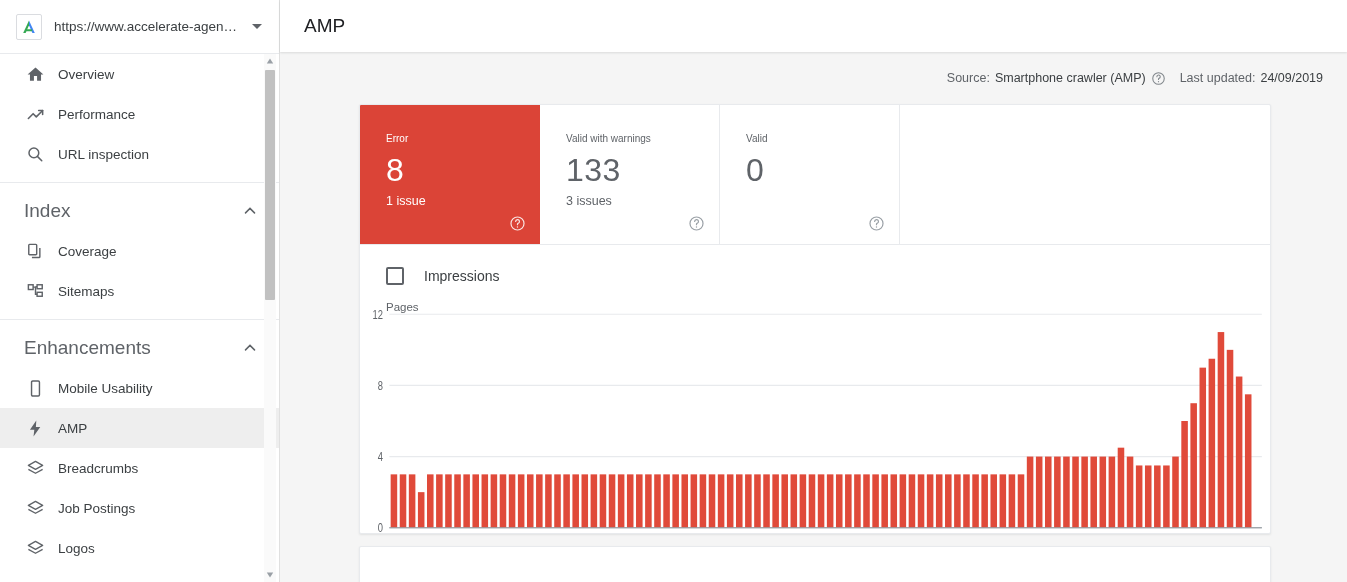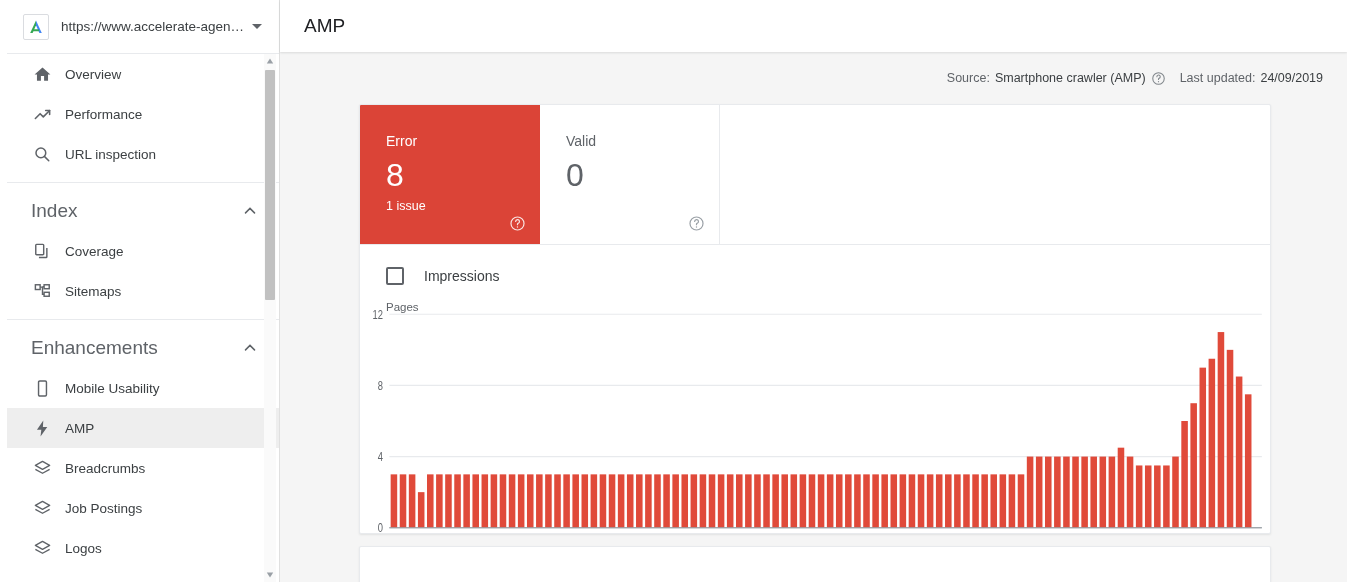--- a/index.html
+++ b/index.html
@@ -12,21 +12,20 @@
   }
   #app { position: relative; width: 1347px; height: 582px; display: flex; }
 
   
   #sidebar {
     width: 280px; height: 582px;
     background: #fff;
     border-right: 1px solid #e0e0e0;
     position: relative;
     flex: 0 0 280px;
-    padding-left: 7px;
   }
   .property-bar {
     height: 54px; display: flex; align-items: center;
     padding: 0 10px 0 16px; border-bottom: 1px solid #e8eaed;
     background: #fff;
   }
   .prop-logo {
     width: 26px; height: 26px; border: 1px solid #dadce0; border-radius: 2px;
     display: flex; align-items: center; justify-content: center; flex: 0 0 26px;
     background: #fff;
@@ -109,21 +108,21 @@
   #main-card { height: 430px; position: relative; overflow: hidden; }
 
   
   .status-row { display: flex; height: 140px; border-bottom: 1px solid #e8eaed; }
   .status-card {
     width: 180px; position: relative; padding: 28px 0 0 26px; cursor: pointer;
     border-right: 1px solid #e8eaed;
   }
   .status-card.error { background: #db4437; border-right: none; }
   .status-card.error .s-label, .status-card.error .s-num, .status-card.error .s-sub { color: #fff; }
-  .s-label { font-size: 14px; color: #5f6368; }
+  .s-label { font-size: 10px; color: #5f6368; }
   .s-num { font-size: 32px; font-weight: 400; color: #5f6368; line-height: 1.25; margin-top: 6px; letter-spacing: .5px; }
   .s-sub { font-size: 12.5px; color: #5f6368; margin-top: 4px; }
   .s-help {
     position: absolute; right: 14px; bottom: 12px; width: 17px; height: 17px;
     color: #9aa0a6; cursor: pointer;
   }
   .status-card.error .s-help { color: rgba(255,255,255,.85); }
   .status-spacer { flex: 1; }
 
   
@@ -345,20 +344,32 @@
             <div class="s-sub">1 issue</div>
             <span class="s-help">
               <svg width="17" height="17" viewBox="0 0 24 24" fill="none" stroke="currentColor" stroke-width="1.7">
                   <circle cx="12" cy="12" r="9.2"></circle>
                   <path d="M9.4 9.2a2.7 2.7 0 1 1 3.4 2.6c-.6.2-.8.7-.8 1.3v.6" stroke-linecap="round"></path>
                   <circle cx="12" cy="17" r="1" fill="currentColor" stroke="none"></circle>
                 </svg>
             </span>
           </div>
 
+          <div class="status-card">
+            <div class="s-label">Valid with warnings</div>
+            <div class="s-num">133</div>
+            <div class="s-sub">3 issues</div>
+            <span class="s-help">
+              <svg width="17" height="17" viewBox="0 0 24 24" fill="none" stroke="currentColor" stroke-width="1.7">
+                  <circle cx="12" cy="12" r="9.2"></circle>
+                  <path d="M9.4 9.2a2.7 2.7 0 1 1 3.4 2.6c-.6.2-.8.7-.8 1.3v.6" stroke-linecap="round"></path>
+                  <circle cx="12" cy="17" r="1" fill="currentColor" stroke="none"></circle>
+                </svg>
+            </span>
+          </div>
 
           <div class="status-card">
             <div class="s-label">Valid</div>
             <div class="s-num">0</div>
             <div class="s-sub"></div>
             <span class="s-help">
               <svg width="17" height="17" viewBox="0 0 24 24" fill="none" stroke="currentColor" stroke-width="1.7">
                   <circle cx="12" cy="12" r="9.2"></circle>
                   <path d="M9.4 9.2a2.7 2.7 0 1 1 3.4 2.6c-.6.2-.8.7-.8 1.3v.6" stroke-linecap="round"></path>
                   <circle cx="12" cy="17" r="1" fill="currentColor" stroke="none"></circle>

